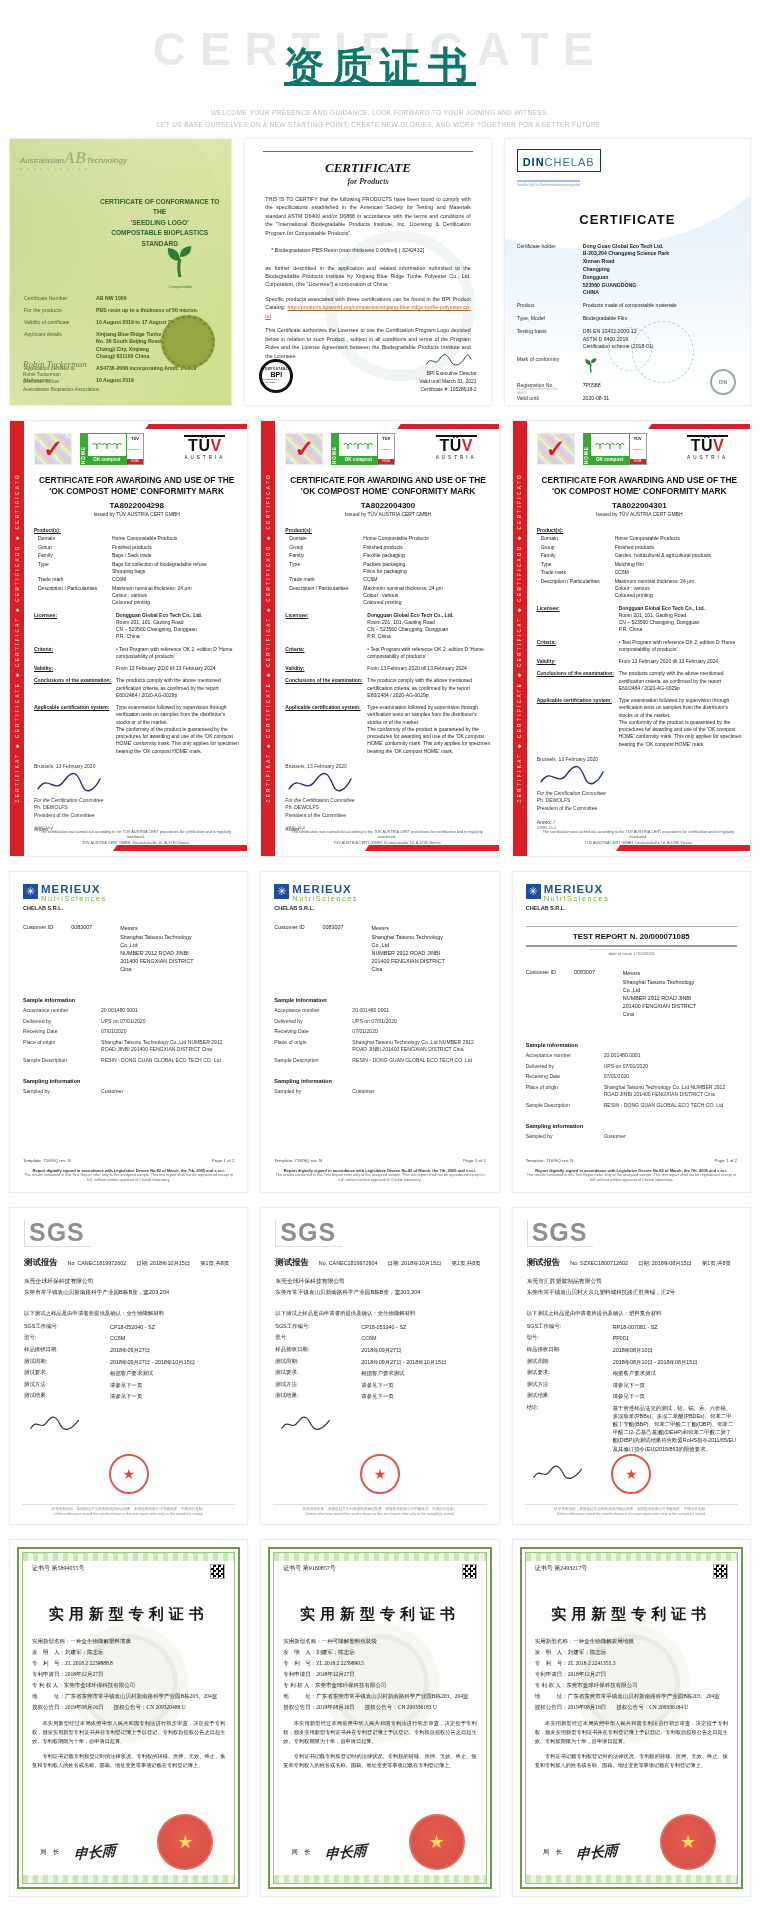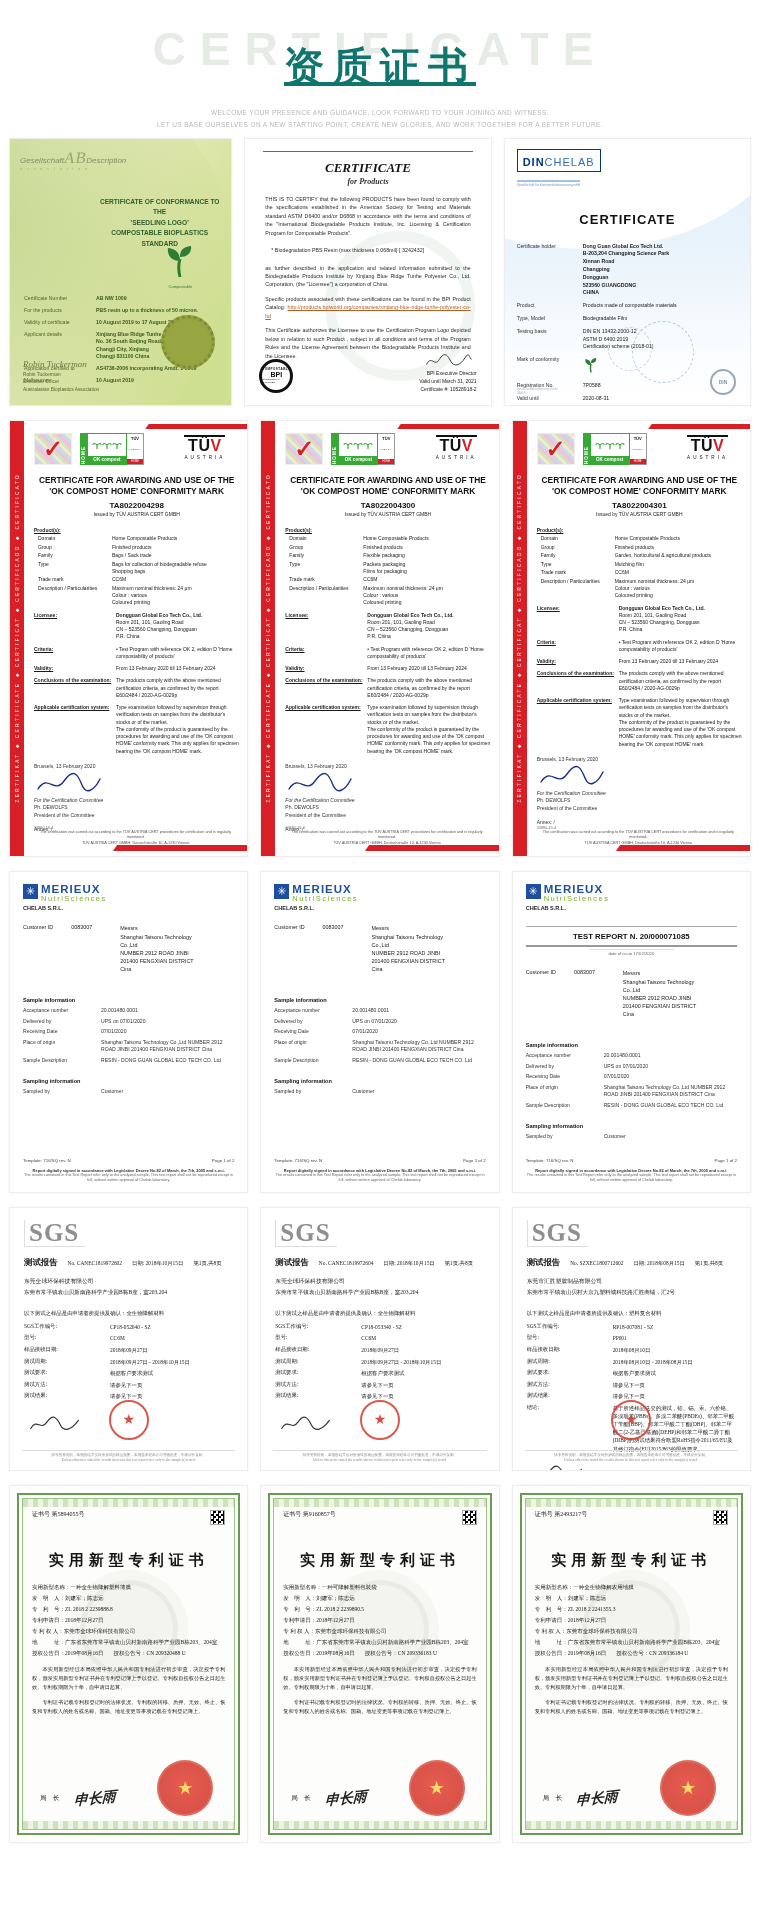--- a/index.html
+++ b/index.html
@@ -7,21 +7,21 @@
 body{width:760px;font-family:"Liberation Sans",sans-serif;color:#333;-webkit-font-smoothing:antialiased;}
 .header{text-align:center;padding:26px 0 6px;position:relative;}
 .h-en{font-weight:bold;font-size:46px;letter-spacing:14px;line-height:1;color:#e6ebe6;font-family:"Liberation Sans",sans-serif;}
 .h-cn{font-weight:bold;font-size:40px;letter-spacing:8px;color:#0f766e;margin-top:-33px;position:relative;text-shadow:0 1px 0 rgba(255,255,255,.6);text-decoration:underline;}
 .h-sub{margin-top:13px;font-size:6.5px;color:#b8b8b8;line-height:1.9;letter-spacing:.4px;}
 .row{display:flex;gap:12px;padding:0 9px;margin-bottom:14px;}
 .card{flex:1 1 0;background:#fff;border:1px solid #ededed;position:relative;overflow:hidden;box-shadow:0 0 3px rgba(0,0,0,.05);}
 .row1 .card{height:268px;}
 .row2 .card{height:437px;}
 .row3 .card{height:322px;}
-.row4 .card{height:264px;font-family:Liberation Serif, serif;}
+.row4 .card{height:318px;}
 .row5 .card{height:358px;}
 
 .c1{background:linear-gradient(115deg,#f1f3d2 8%,#e4eab6 45%,#cfdf92 85%);}
 .c1-sweep{position:absolute;width:460px;height:460px;left:-230px;top:-90px;border-radius:50%;background:radial-gradient(circle at 35% 35%,rgba(140,180,60,.50),rgba(140,180,60,0) 70%);}
 .ab-logo{position:absolute;top:10px;left:10px;color:#7b8b55;}
 .ab-l1{font-size:8px;font-style:italic;color:#829060;}
 .ab-mark{font-family:"Liberation Serif",serif;font-size:16px;color:#9aa86a;display:inline-block;transform:skewX(-10deg);}
 .ab-l2{font-size:8px;font-style:italic;color:#829060;display:inline-block;}
 .ab-l3{font-size:3.5px;letter-spacing:2px;color:#9aa57c;}
 .c1-title{position:absolute;top:58px;left:86px;right:8px;text-align:center;color:#2e5f2e;font-weight:bold;font-size:6.6px;line-height:1.6;white-space:pre-line;}
@@ -184,21 +184,21 @@
     <div>WELCOME YOUR PRESENCE AND GUIDANCE, LOOK FORWARD TO YOUR JOINING AND WITNESS.</div>
     <div>LET US BASE OURSELVES ON A NEW STARTING POINT, CREATE NEW GLORIES, AND WORK TOGETHER FOR A BETTER FUTURE.</div>
   </div>
 </div>
 
 <div class="row row1">
 
   <div class="card c1">
     <div class="c1-sweep"></div>
     <div class="ab-logo">
-      <span class="ab-l1">Gesellschaft</span><span class="ab-mark">AB</span><span class="ab-l2">Description</span>
+      <span class="ab-l1">Australasian</span><span class="ab-mark">AB</span><span class="ab-l2">Technology</span>
       <div class="ab-l3">a s s o c i a t i o n</div>
     </div>
     <div class="c1-title">CERTIFICATE OF CONFORMANCE TO THE
 'SEEDLING LOGO'
 COMPOSTABLE BIOPLASTICS STANDARD</div>
     <div class="c1-seed">
       <svg width="34" height="36" viewBox="0 0 34 36">
         <path d="M17 34 C15 26 15 22 17 16" stroke="#2f7d32" stroke-width="3" fill="none"></path>
         <path d="M17 18 C8 18 4 12 5 5 C13 6 17 10 17 18 Z" fill="#2f7d32"></path>
         <path d="M17 14 C25 14 29 9 28 3 C20 4 17 7 17 14 Z" fill="#2f7d32"></path>

